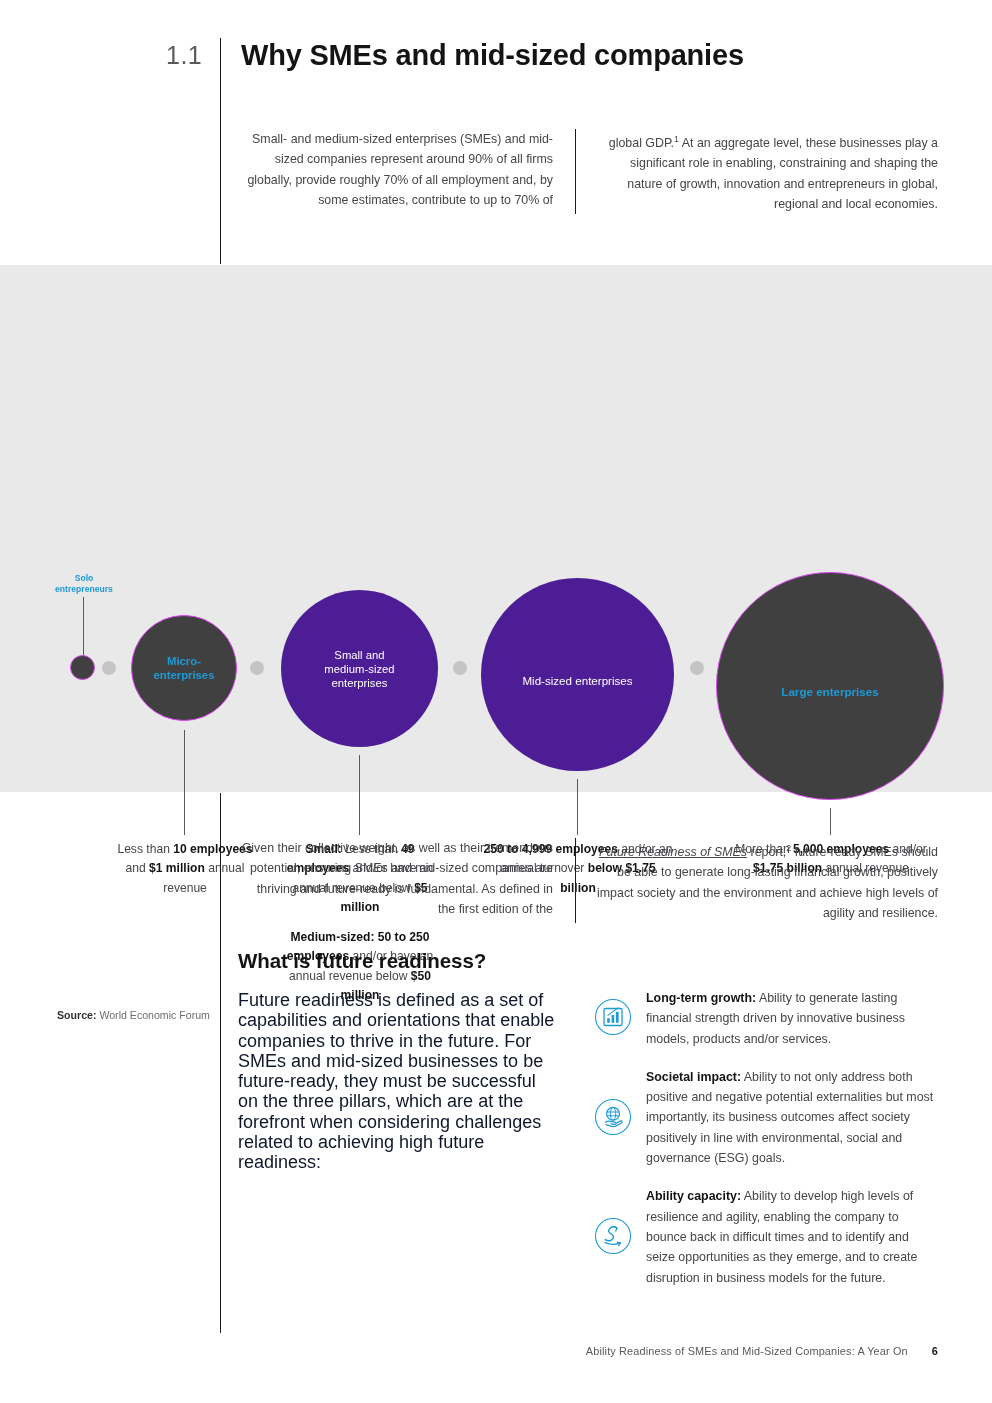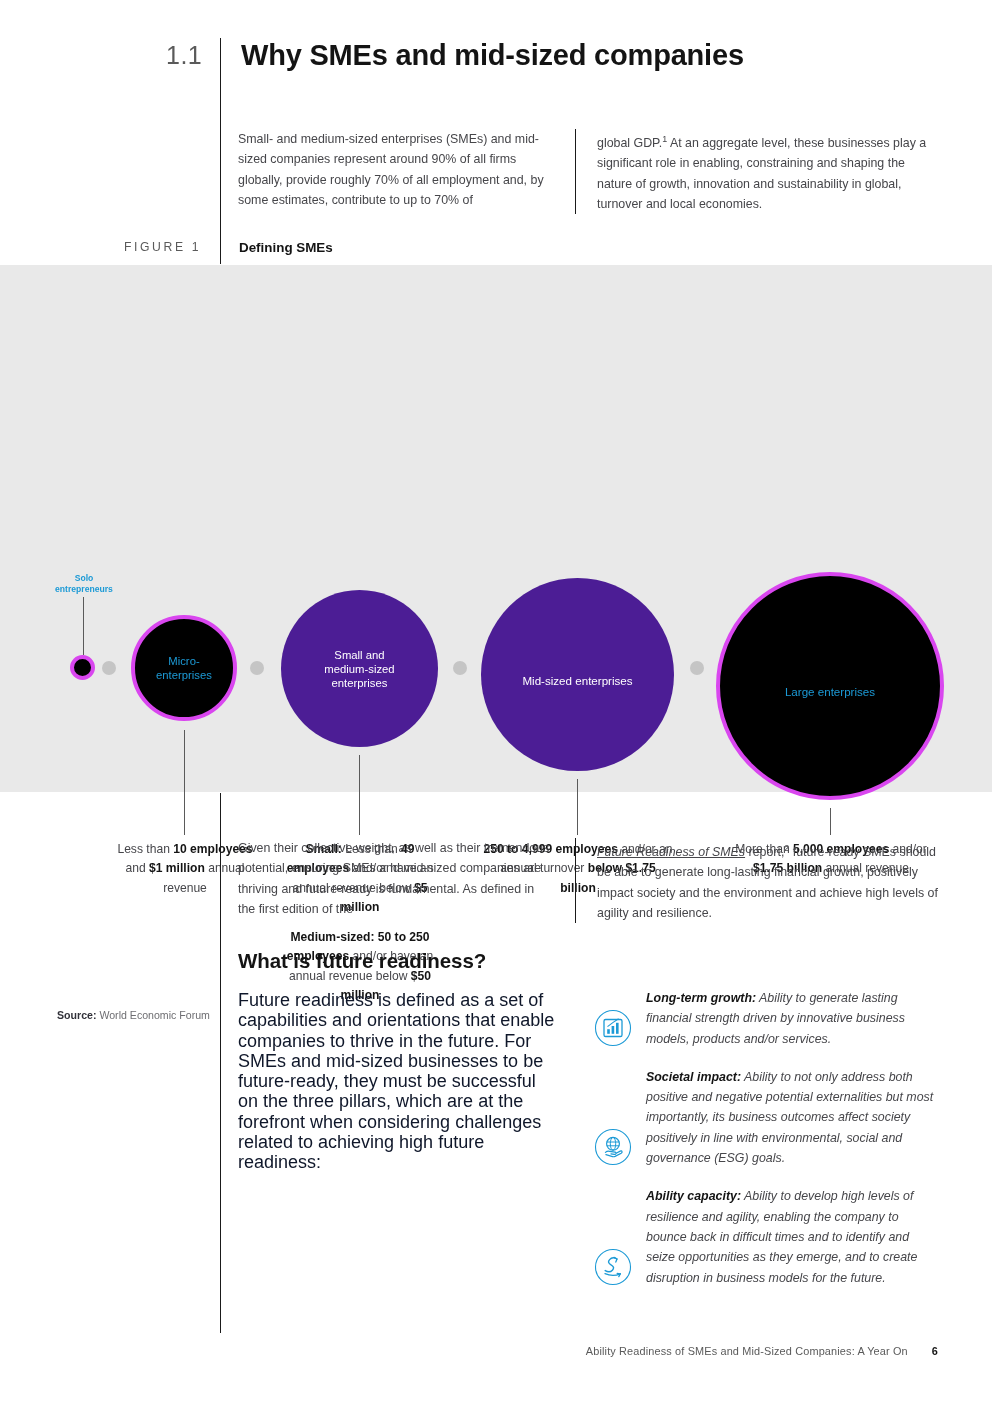--- a/index.html
+++ b/index.html
@@ -77,20 +77,21 @@
     left: 238px;
     top: 129px;
     width: 700px;
     display: flex;
     gap: 0px;
   }
   .col {
     font-size: 12.4px;
     line-height: 20.3px;
     color: #46464a;
+    text-align: right;
   }
   .col-left  { width: 337px; padding-right: 22px; }
   .col-div   { width: 1px; background: #1a1a1a; align-self: stretch; }
   .col-right { width: 362px; padding-left: 21px; }
 
   
   .figure-label {
     position: absolute;
     left: 124px;
     top: 232px;
@@ -132,23 +133,24 @@
   .bubble {
     position: absolute;
     border-radius: 50%;
     display: flex;
     align-items: center;
     justify-content: center;
     text-align: center;
     line-height: 14px;
   }
   .bubble-outline {
-    background: #000000;
-    border: 4px solid #d946ef;
+    background: #404040;
+    border: 1px solid #d946ef;
     color: #1c9ad6;
+    font-weight: bold;
   }
   .bubble-filled {
     background: #4c1d95;
     color: #ffffff;
   }
   .bubble-label { font-size: 11.3px; }
   .bubble-label-lg { font-size: 11.6px; margin-top: 12px; }
 
   
   .b-solo  { left: 70px;  top: 390px; width: 25px;  height: 25px; }
@@ -248,23 +250,22 @@
   }
 
   .pillars {
     position: absolute;
     left: 592px;
     top: 988px;
     width: 348px;
   }
   .pillar {
     display: flex;
-    align-items: flex-end;
+    align-items: center;
     margin-bottom: 18px;
-    font-style: italic;
   }
   .pillar-icon {
     flex: 0 0 auto;
     width: 42px;
     height: 42px;
     margin-right: 12px;
     margin-top: -2px;
   }
   .pillar-text {
     font-size: 12.4px;
@@ -295,28 +296,23 @@
   <div class="section-head">
     <div class="section-num">1.1</div>
     <div class="head-rule"></div>
     <h1 class="section-title">Why SMEs and mid-sized companies</h1>
   </div>
   <div class="gutter-rule"></div>
 
   <div class="intro">
     <div class="col col-left">Small- and medium-sized enterprises (SMEs) and mid-sized companies represent around 90% of all firms globally, provide roughly 70% of all employment and, by some estimates, contribute to up to 70% of</div>
     <div class="col-div"></div>
-    <div class="col col-right"><span>global GDP.</span><span class="sup">1</span><span> At an aggregate level, these businesses play a significant role in enabling, constraining and shaping the nature of growth, innovation and sustainability in global, turnover and local economies.</span></div>
-  </div>
-
-  <div class="figure-label">
-    <div class="figure-num">FIGURE 1</div>
-    <div class="figure-rule"></div>
-    <div class="figure-title">Defining SMEs</div>
-  </div>
+    <div class="col col-right"><span>global GDP.</span><span class="sup">1</span><span> At an aggregate level, these businesses play a significant role in enabling, constraining and shaping the nature of growth, innovation and entrepreneurs in global, regional and local economies.</span></div>
+  </div>
+
 
   <div class="figure-panel">
     <div class="diagram">
 
       <div class="solo-tag">Solo<br>entrepreneurs</div>
       <div class="leader leader-solo"></div>
 
       <div class="bubble bubble-outline b-solo"></div>
       <div class="dot dot-1"></div>
 

